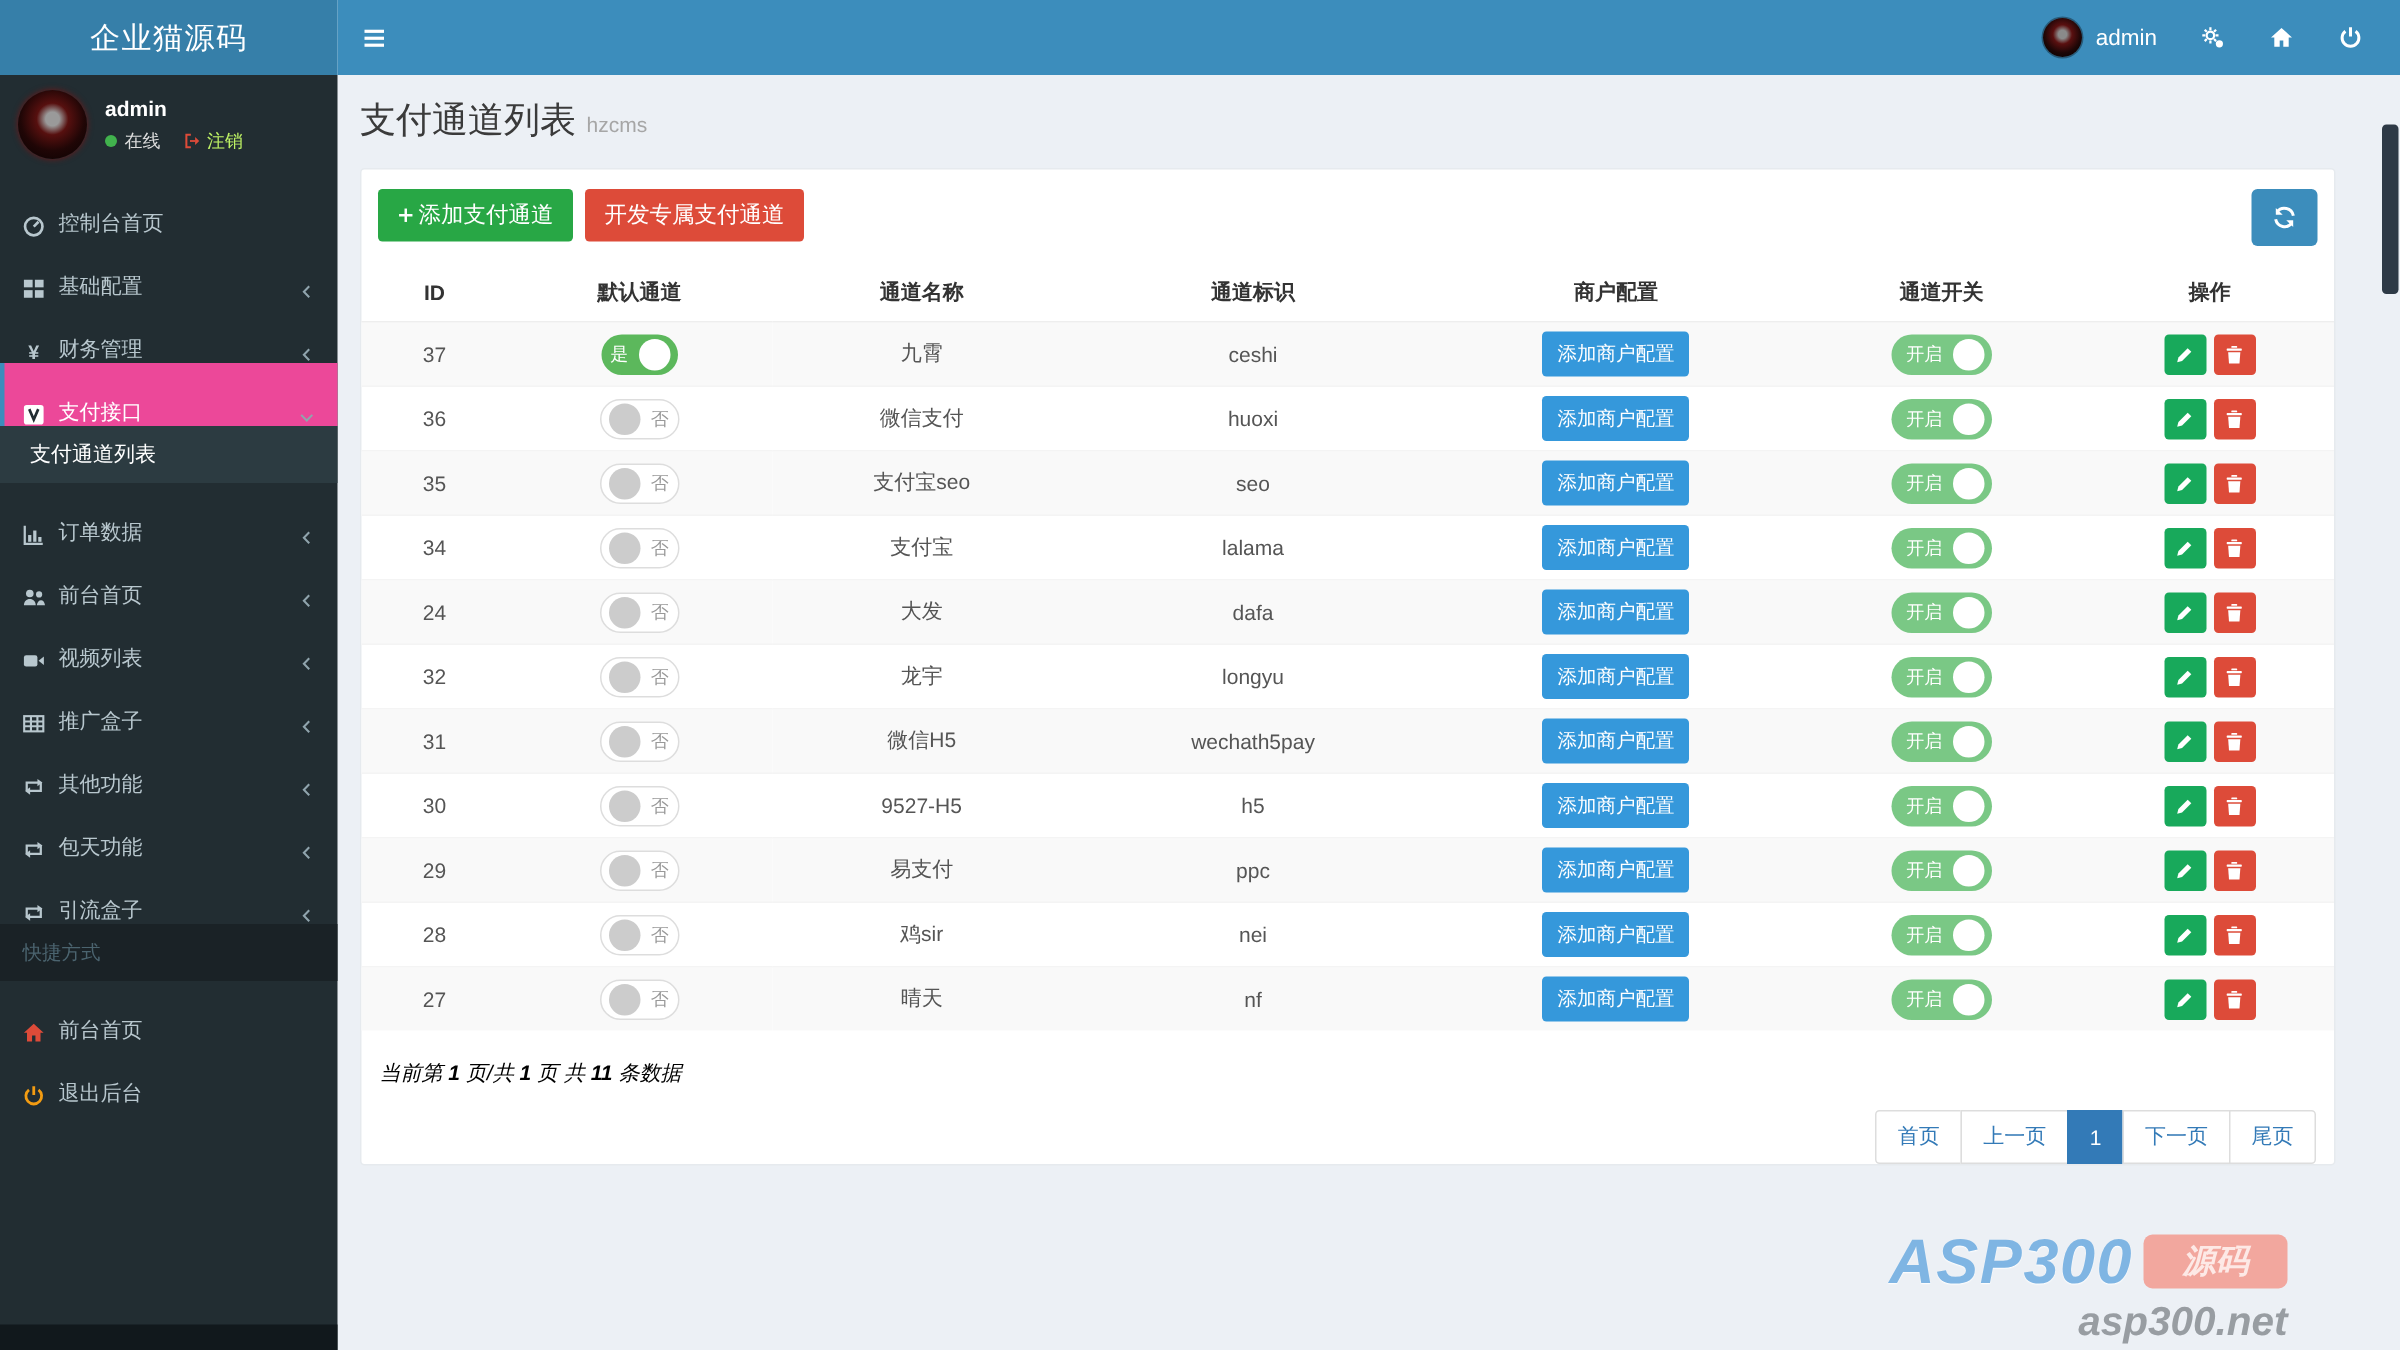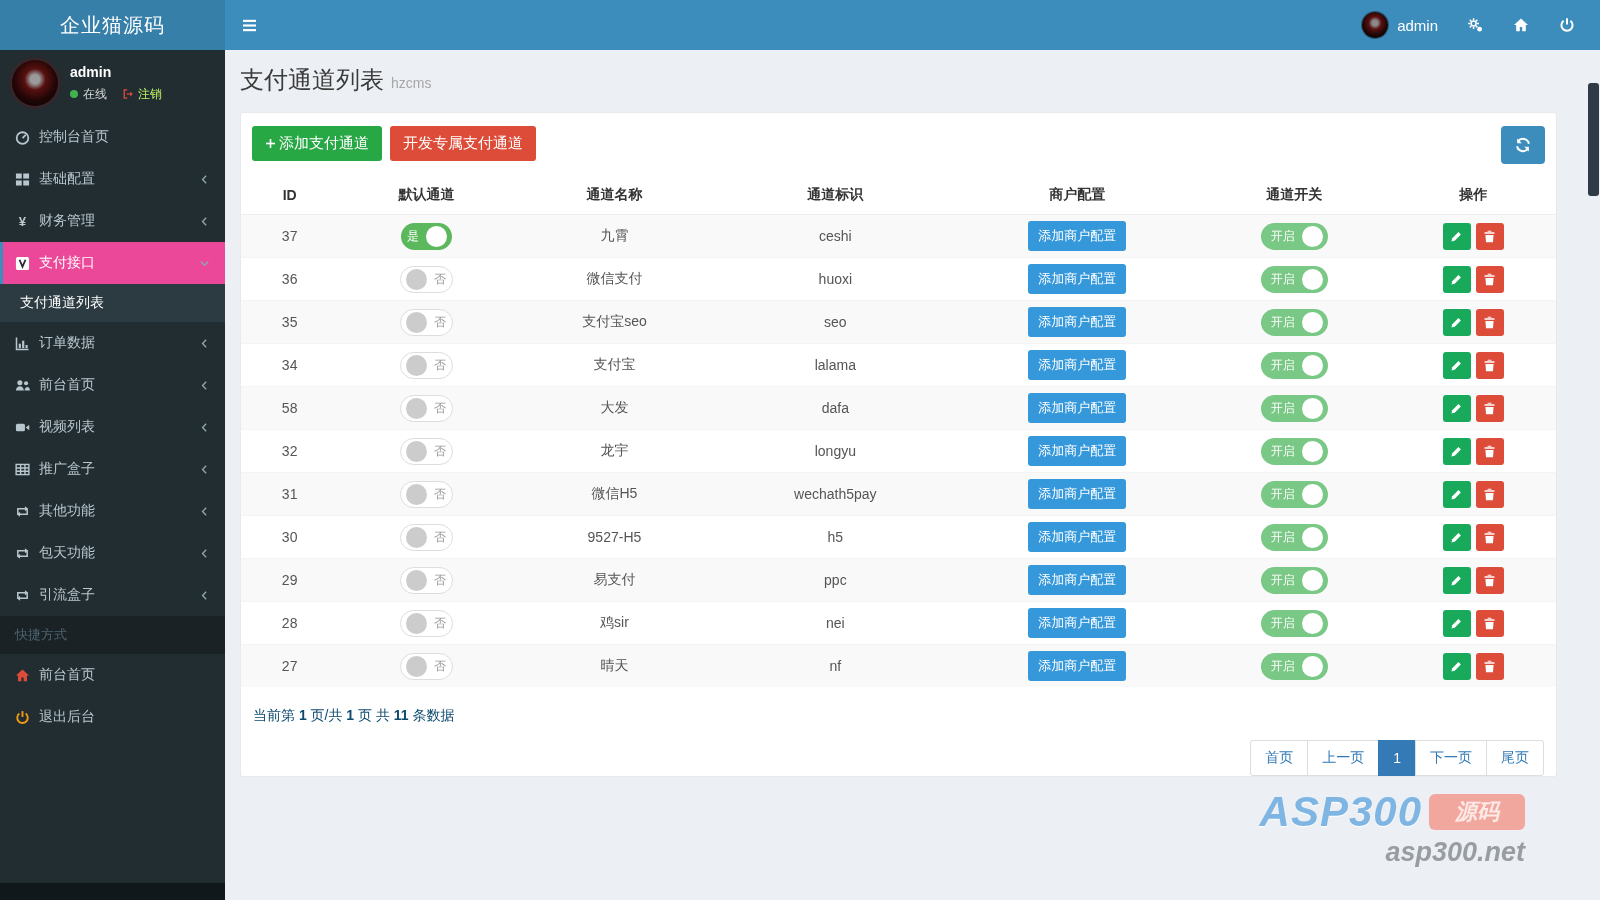--- a/index.html
+++ b/index.html
@@ -30,21 +30,21 @@
   .user-panel{display:flex;align-items:center;gap:12px;padding:10px 12px;height:66px;box-sizing:border-box;}
   .up-avatar{width:46px;height:46px;border-radius:50%;flex:none;
     background:radial-gradient(circle at 50% 42%,#9a9a9a 0 13%,#57100f 30%,#200606 60%,#050101 100%);
     box-shadow:0 0 4px rgba(120,20,20,.9);}
   .up-name{color:#fff;font-weight:bold;font-size:14px;margin-bottom:6px;}
   .up-status{display:flex;align-items:center;gap:5px;color:#ddd;font-size:12px;}
   .status-dot{width:8px;height:8px;border-radius:50%;background:#41b24d;display:inline-block;}
   .up-logout{display:flex;align-items:center;gap:4px;margin-left:10px;color:#bef264;cursor:pointer;}
   .up-logout svg{width:12px;height:12px;color:#dd4b39;}
   .sb-label{background:#1a2226;color:#4b646f;font-size:13px;padding:10px 15px;}
-  .menu-item{display:flex;align-items:center;height:42px;padding:0 12px;color:#b8c7ce;font-size:14px;cursor:pointer;border-left:3px solid transparent;box-sizing:border-box;}
+  .menu-item{display:flex;align-items:flex-end;height:42px;padding:0 12px;color:#b8c7ce;font-size:14px;cursor:pointer;border-left:3px solid transparent;box-sizing:border-box;}
   .menu-item.active{background:#ec4899;color:#fff;border-left-color:#3c8dbc;}
   .mi-icon{width:24px;flex:none;display:flex;align-items:center;}
   .mi-icon svg{width:15px;height:15px;}
   .mi-label{flex:1;}
   .mi-chev{width:14px;color:#90a4ad;display:flex;}
   .mi-chev svg{width:11px;height:11px;}
   .submenu-item{background:#2c3b41;color:#fff;font-size:14px;padding:10px 12px 10px 20px;cursor:pointer;}
   
   .content{position:absolute;left:225px;top:50px;right:0;bottom:0;background:#ecf0f5;overflow:hidden;}
   .content-header{padding:14px 15px 4px 15px;}
@@ -68,29 +68,29 @@
   .tog-label{font-size:12px;padding:0 4px;}
   .tog-yes{background:#5cb85c;color:#fff;padding:0 2px;}
   .tog-no{background:#fff;border:1px solid #ddd;color:#999;padding:0 2px;}
   .tog-no .tog-knob{background:#ccc;}
   .tog-open{background:#7ac885;color:#fff;padding:0 2px 0 6px;}
   .btn-config{background:#3598db;color:#fff;border:none;border-radius:3px;padding:6px 10px;font-size:13px;cursor:pointer;font-family:inherit;}
   .btn-sq{width:28px;height:27px;border:none;border-radius:3px;color:#fff;display:inline-flex;align-items:center;justify-content:center;cursor:pointer;vertical-align:middle;}
   .btn-sq svg{width:13px;height:13px;}
   .btn-edit{background:#18a95b;margin-right:5px;}
   .btn-del{background:#dd4b39;}
-  .summary{padding:20px 28px 0 12px;font-size:14px;color:#0c4a6e;}
+  .summary{padding:20px 28px 0 12px;font-size:14px;color:#000000;font-style:italic;}
   .summary b{font-weight:bold;}
   .pagination-row{display:flex;justify-content:flex-end;padding:15px 12px 0 12px;}
   .page-btn{border:1px solid #ddd;background:#fff;color:#337ab7;font-size:14px;padding:8px 14px;margin-left:-1px;cursor:pointer;font-family:inherit;}
   .page-btn:first-child{border-top-left-radius:3px;border-bottom-left-radius:3px;}
   .page-btn:last-child{border-top-right-radius:3px;border-bottom-right-radius:3px;}
   .page-btn.active{background:#337ab7;border-color:#337ab7;color:#fff;}
   
-  .watermark{position:absolute;right:75px;bottom:32px;text-align:right;pointer-events:none;}
+  .watermark{position:absolute;right:75px;bottom:3px;text-align:right;pointer-events:none;}
   .wm-line1{display:flex;align-items:center;justify-content:flex-end;gap:7px;}
   .wm-brand{font-size:42px;font-weight:bold;font-style:italic;color:#7fb5e3;letter-spacing:1px;text-shadow:0 1px 1px #fff;}
   .wm-badge{background:#f2a79e;color:#fde9e6;font-size:22px;font-weight:bold;font-style:italic;padding:3px 26px;border-radius:6px;}
   .wm-site{font-size:27px;font-weight:bold;font-style:italic;color:#989da2;margin-top:1px;}
   
   .scroll-thumb{position:absolute;right:1px;top:83px;width:11px;height:113px;background:#2e3a46;border-radius:3px;z-index:40;}
 </style>
 </head>
 <body>
 
@@ -510,21 +510,21 @@
                 <span>
                   <svg viewBox="0 0 16 16" fill="currentColor" aria-hidden="true">
                     <rect x="5.6" y="0.8" width="4.8" height="1.5" rx="0.5"></rect>
                     <rect x="1.8" y="2.9" width="12.4" height="1.8" rx="0.5"></rect>
                     <path d="M3 6h10l-.7 9.2H3.7z"></path>
                   </svg>
                 </span>
               </button></td>
           </tr>
           <tr>
-            <td>58</td>
+            <td>24</td>
             <td><span class="tog tog-no">
                 <span class="tog-knob"></span>
                 <span class="tog-label">否</span>
               </span></td>
             <td>大发</td>
             <td>dafa</td>
             <td><button class="btn-config">添加商户配置</button></td>
             <td><span class="tog tog-open">
                 <span class="tog-label">开启</span>
                 <span class="tog-knob"></span>

